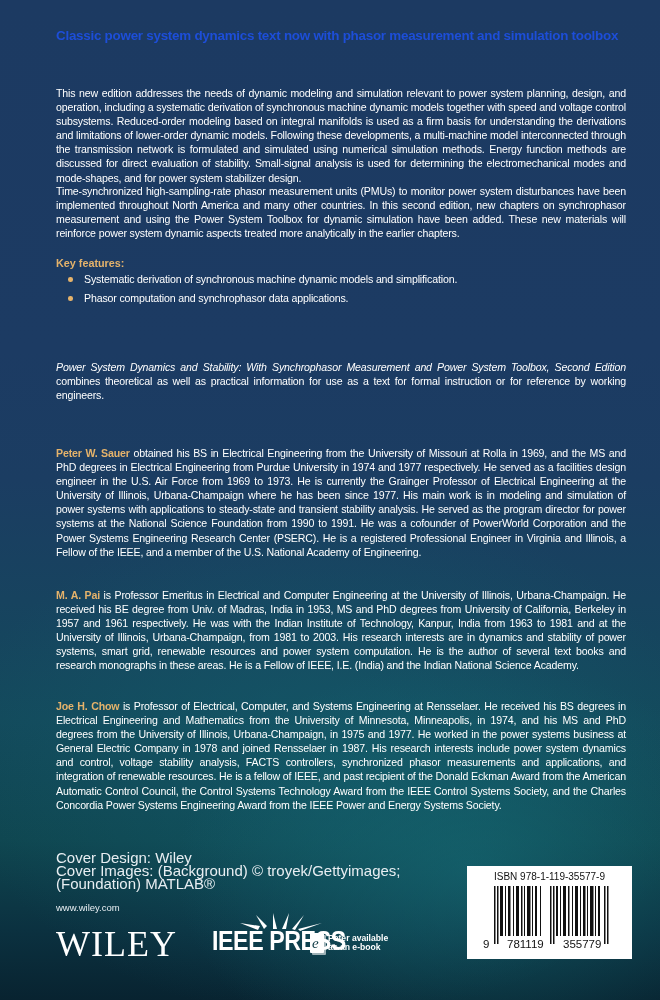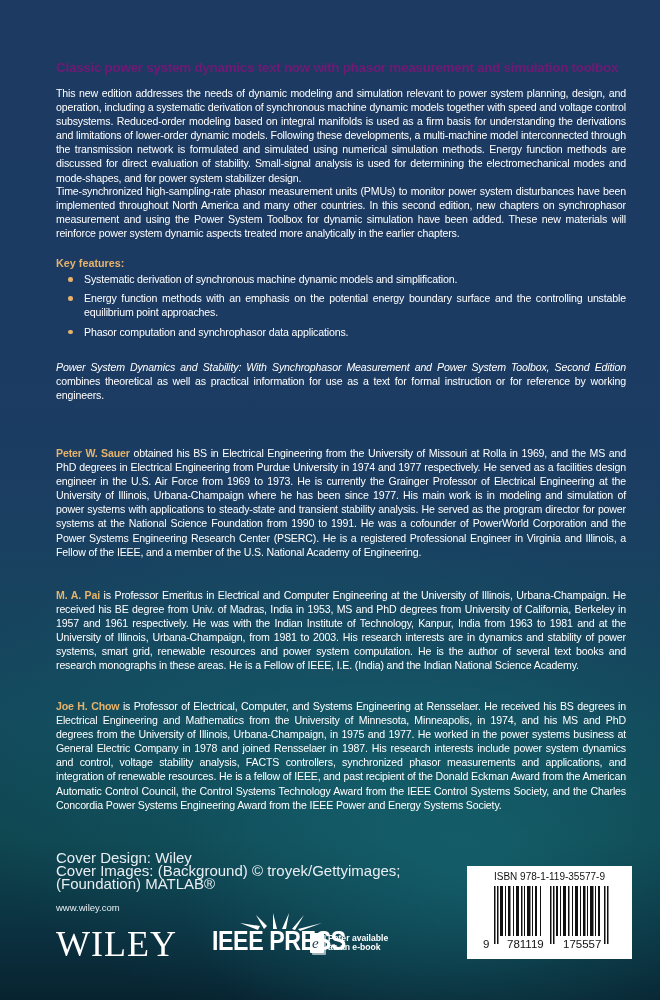--- a/index.html
+++ b/index.html
@@ -8,22 +8,22 @@
     font-family: "Liberation Sans", "DejaVu Sans", sans-serif;
     color: #ffffff;
     background:
       radial-gradient(ellipse 420px 300px at 470px 870px, rgba(22,110,120,0.55), rgba(0,0,0,0) 70%),
       radial-gradient(ellipse 520px 360px at 330px 760px, rgba(20,95,110,0.55), rgba(0,0,0,0) 72%),
       linear-gradient(180deg, #1c3a62 0%, #1c3b63 35%, #1b3d62 48%, #17435f 60%, #134a5c 72%, #0f4650 84%, #0b3140 93%, #082330 100%);
     position: relative;
   }
   .page { position: absolute; left: 56px; top: 0; width: 570px; }
   .headline {
-    position: absolute; top: 60px; left: 0; width: 580px;
-    color: #701a75; font-weight: bold; font-size: 13.4px; letter-spacing: -0.25px;
+    position: absolute; top: 28px; left: 0; width: 580px;
+    color: #1d4ed8; font-weight: bold; font-size: 13.4px; letter-spacing: -0.25px;
     white-space: nowrap;
   }
   .para {
     position: absolute; left: 0; width: 570px;
     font-size: 10.6px; line-height: 14.1px; text-align: justify;
     letter-spacing: -0.15px;
   }
   .hl { color: #e5b36b; font-weight: bold; }
   .kf-title { position: absolute; left: 0; top: 257px; color: #e5b36b; font-weight: bold; font-size: 10.8px; }
   .kf-list { position: absolute; left: 0; top: 272px; width: 570px; margin: 0; padding: 0; list-style: none; }
@@ -71,21 +71,20 @@
 <div class="page">
 
   <div class="headline">Classic power system dynamics text now with phasor measurement and simulation toolbox</div>
 
   <p class="para" style="top:86px; margin:0;">This new edition addresses the needs of dynamic modeling and simulation relevant to power system planning, design, and operation, including a systematic derivation of synchronous machine dynamic models together with speed and voltage control subsystems. Reduced-order modeling based on integral manifolds is used as a firm basis for understanding the derivations and limitations of lower-order dynamic models. Following these developments, a multi-machine model interconnected through the transmission network is formulated and simulated using numerical simulation methods. Energy function methods are discussed for direct evaluation of stability. Small-signal analysis is used for determining the electromechanical modes and mode-shapes, and for power system stabilizer design.</p>
   <p class="para" style="top:184px; margin:0;">Time-synchronized high-sampling-rate phasor measurement units (PMUs) to monitor power system disturbances have been implemented throughout North America and many other countries. In this second edition, new chapters on synchrophasor measurement and using the Power System Toolbox for dynamic simulation have been added. These new materials will reinforce power system dynamic aspects treated more analytically in the earlier chapters.</p>
 
   <div class="kf-title">Key features:</div>
   <ul class="kf-list">
     <li><span class="bullet"></span><span>Systematic derivation of synchronous machine dynamic models and simplification.</span></li>
-    <li><span class="bullet"></span><span>Energy function methods with an emphasis on the potential energy boundary surface and the controlling unstable equilibrium point approaches.</span></li>
     <li><span class="bullet"></span><span>Phasor computation and synchrophasor data applications.</span></li>
   </ul>
 
   <p class="para" style="top:360px; margin:0;"><i>Power System Dynamics and Stability: With Synchrophasor Measurement and Power System Toolbox, Second Edition</i><span> combines theoretical as well as practical information for use as a text for formal instruction or for reference by working engineers.</span></p>
 
   <p class="para" style="top:446px; margin:0;"><span class="hl">Peter W. Sauer</span><span> obtained his BS in Electrical Engineering from the University of Missouri at Rolla in 1969, and the MS and PhD degrees in Electrical Engineering from Purdue University in 1974 and 1977 respectively. He served as a facilities design engineer in the U.S. Air Force from 1969 to 1973. He is currently the Grainger Professor of Electrical Engineering at the University of Illinois, Urbana-Champaign where he has been since 1977. His main work is in modeling and simulation of power systems with applications to steady-state and transient stability analysis. He served as the program director for power systems at the National Science Foundation from 1990 to 1991. He was a cofounder of PowerWorld Corporation and the Power Systems Engineering Research Center (PSERC). He is a registered Professional Engineer in Virginia and Illinois, a Fellow of the IEEE, and a member of the U.S. National Academy of Engineering.</span></p>
 
   <p class="para" style="top:588px; margin:0;"><span class="hl">M. A. Pai</span><span> is Professor Emeritus in Electrical and Computer Engineering at the University of Illinois, Urbana-Champaign. He received his BE degree from Univ. of Madras, India in 1953, MS and PhD degrees from University of California, Berkeley in 1957 and 1961 respectively. He was with the Indian Institute of Technology, Kanpur, India from 1963 to 1981 and at the University of Illinois, Urbana-Champaign, from 1981 to 2003. His research interests are in dynamics and stability of power systems, smart grid, renewable resources and power system computation. He is the author of several text books and research monographs in these areas. He is a Fellow of IEEE, I.E. (India) and the Indian National Science Academy.</span></p>
 
   <p class="para" style="top:699px; margin:0;"><span class="hl">Joe H. Chow</span><span> is Professor of Electrical, Computer, and Systems Engineering at Rensselaer. He received his BS degrees in Electrical Engineering and Mathematics from the University of Minnesota, Minneapolis, in 1974, and his MS and PhD degrees from the University of Illinois, Urbana-Champaign, in 1975 and 1977. He worked in the power systems business at General Electric Company in 1978 and joined Rensselaer in 1987. His research interests include power system dynamics and control, voltage stability analysis, FACTS controllers, synchronized phasor measurements and applications, and integration of renewable resources. He is a fellow of IEEE, and past recipient of the Donald Eckman Award from the American Automatic Control Council, the Control Systems Technology Award from the IEEE Control Systems Society, and the Charles Concordia Power Systems Engineering Award from the IEEE Power and Energy Systems Society.</span></p>
@@ -154,14 +153,14 @@
       <rect x="93" y="0" width="1" height="50"></rect>
         <rect x="96" y="0" width="3.5" height="50"></rect>
       <rect x="101" y="0" width="1" height="50"></rect>
         <rect x="104" y="0" width="2" height="50"></rect>
       <rect x="110" y="0" width="1.5" height="58"></rect>
         <rect x="113" y="0" width="1.5" height="58"></rect>
     </g>
   </svg>
   <div class="digits" style="left:16px;">9</div>
   <div class="digits" style="left:40px;">781119</div>
-  <div class="digits" style="left:96px;">175557</div>
+  <div class="digits" style="left:96px;">355779</div>
 </div>
 
 </body></html>

